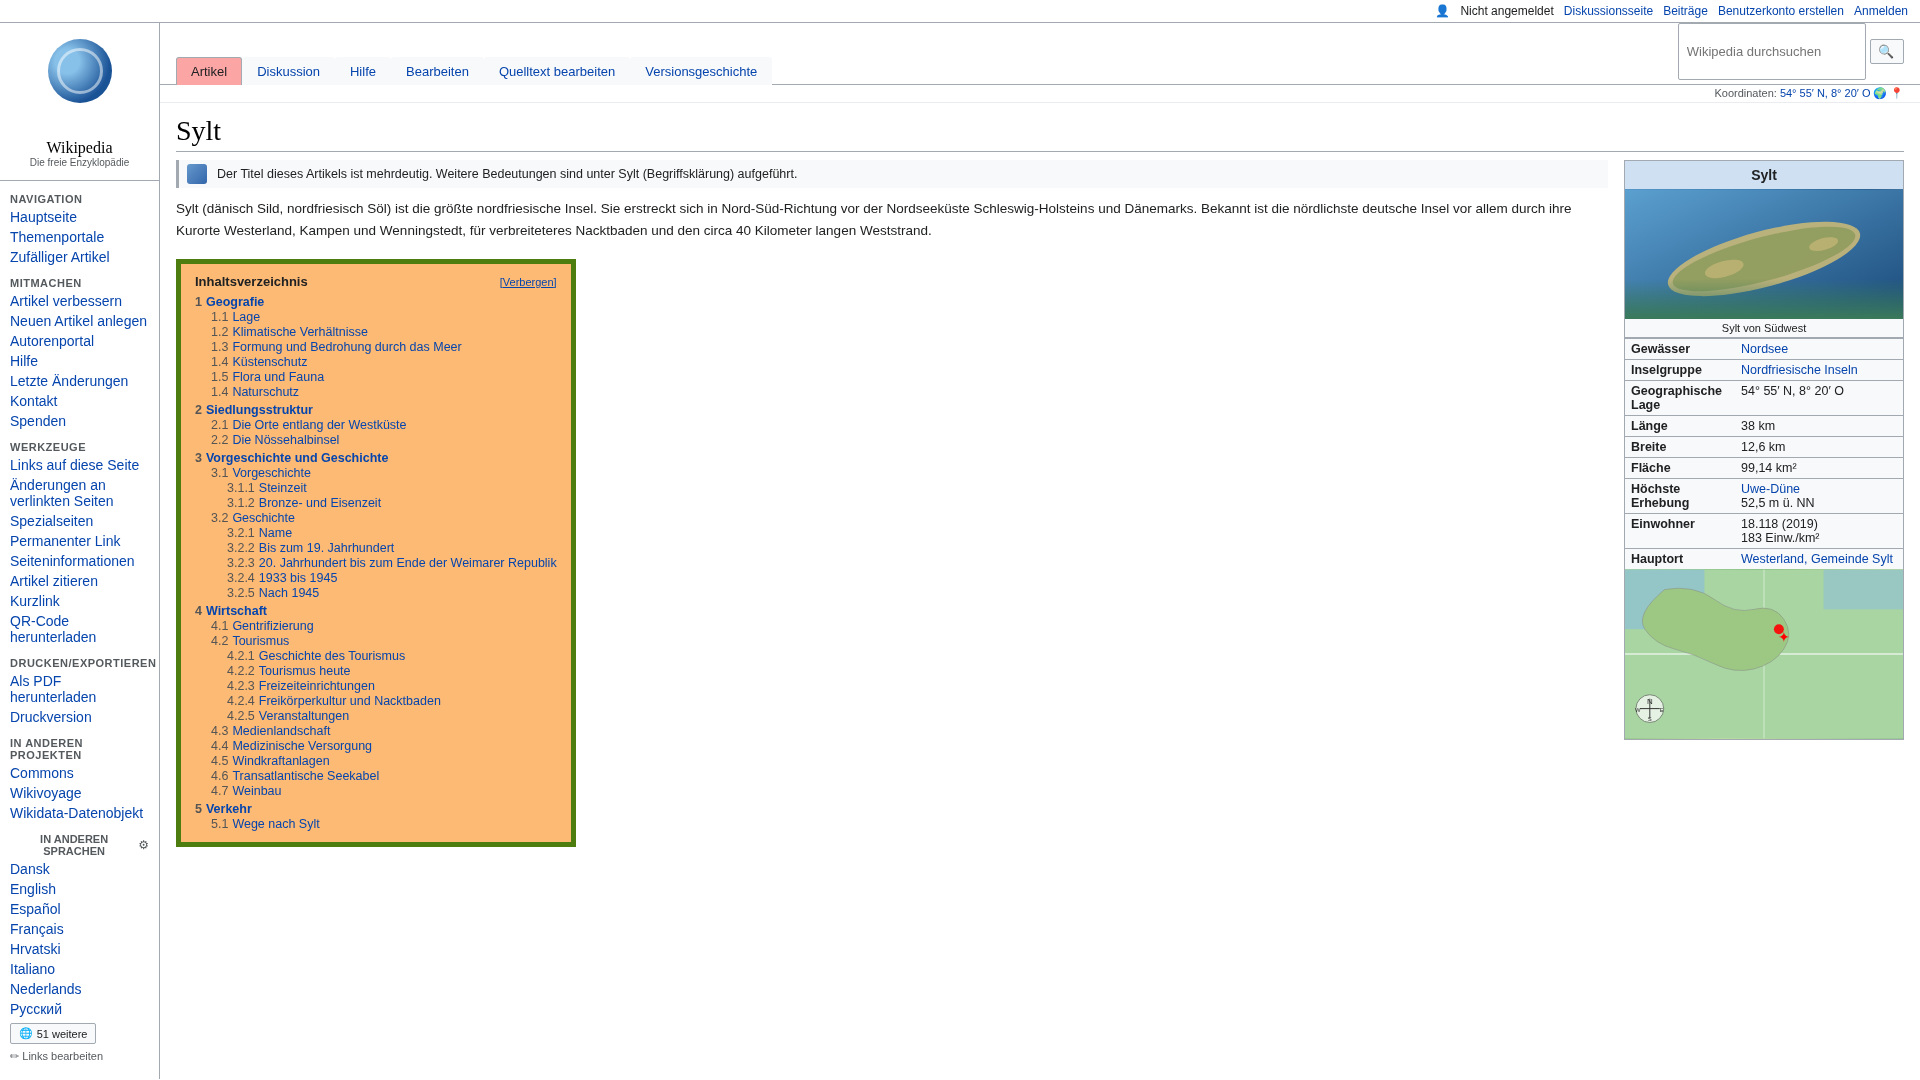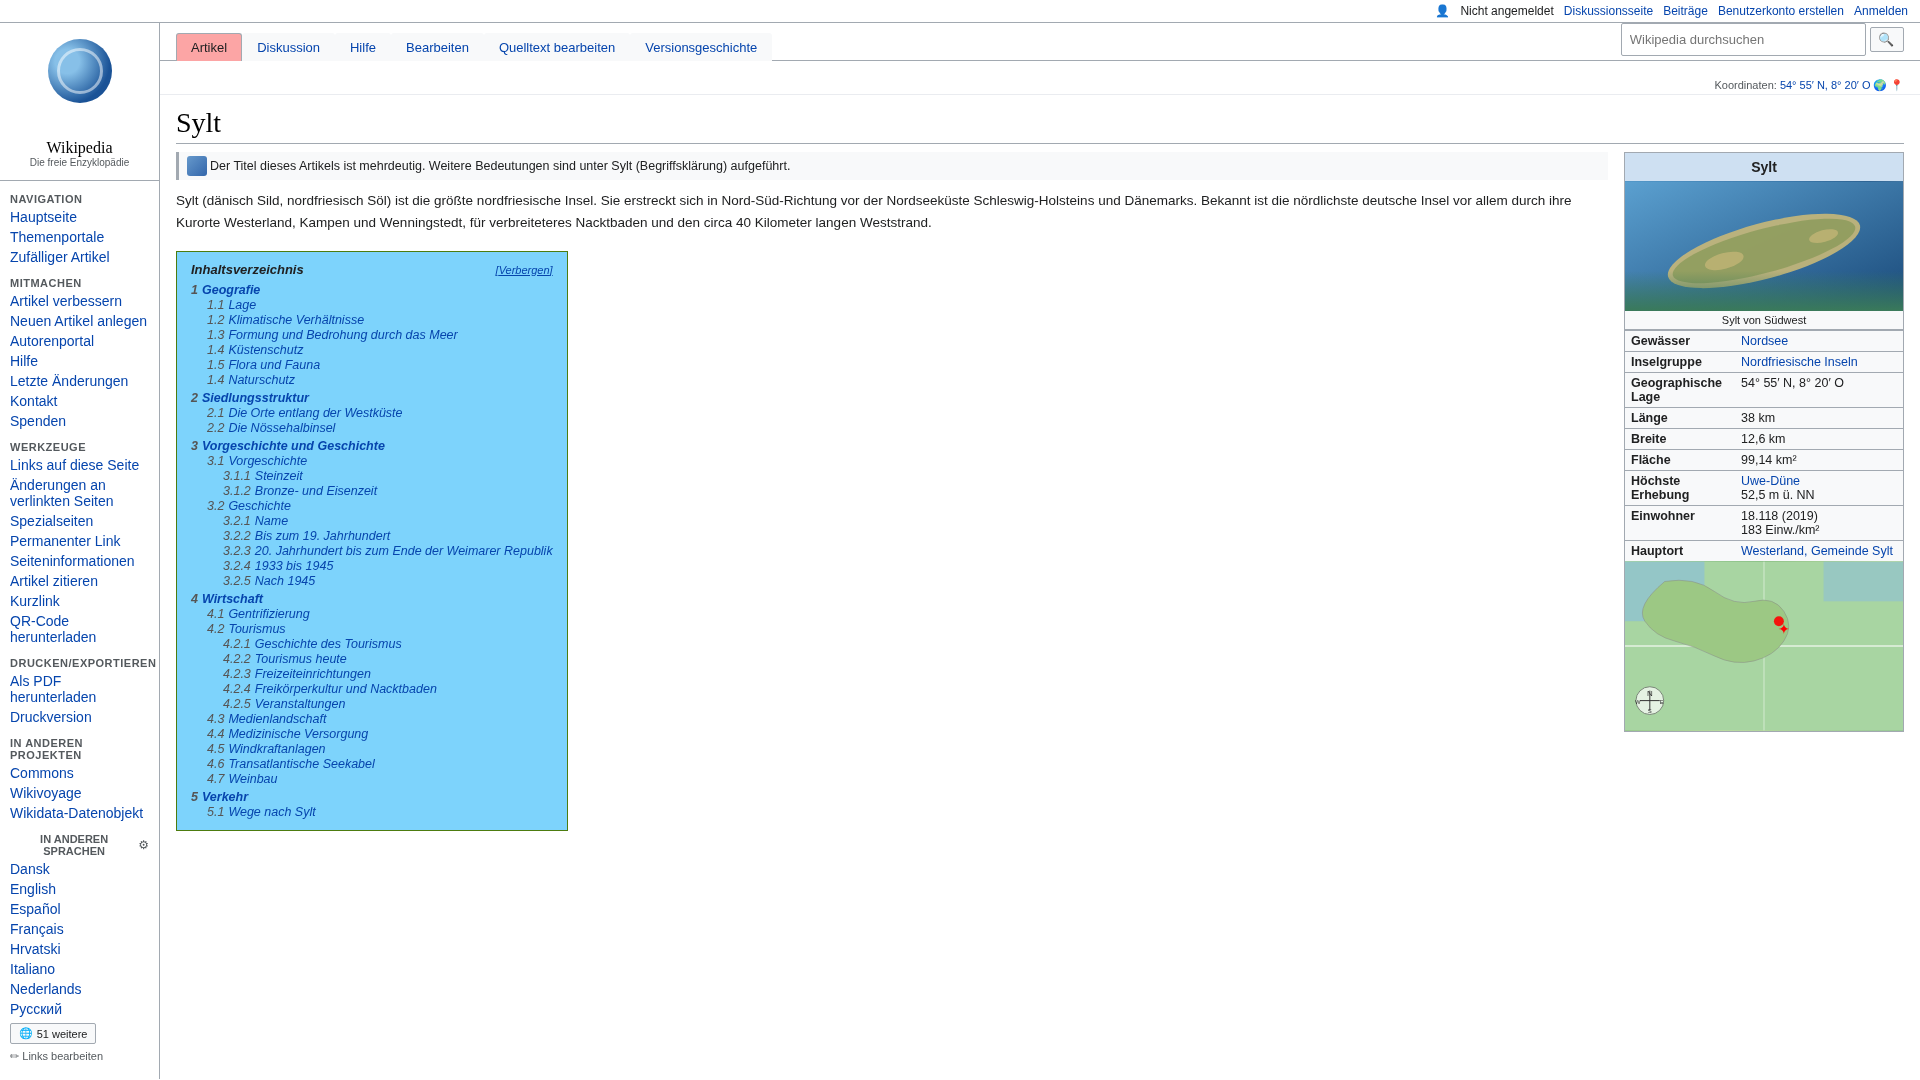--- a/index.html
+++ b/index.html
@@ -110,23 +110,23 @@
     }
 
     #search-box {
       display: flex;
       align-items: center;
       gap: 4px;
       margin-bottom: 4px;
     }
     #search-input {
       border: 1px solid #a2a9b1;
-      padding: 8px 8px;
+      padding: 20px 8px;
       font-size: 13px;
-      width: 245px;
+      width: 188px;
       border-radius: 2px;
     }
     #search-btn {
       background: #f8f9fa;
       border: 1px solid #a2a9b1;
       padding: 4px 8px;
       cursor: pointer;
       border-radius: 2px;
       font-size: 13px;
     }
@@ -151,43 +151,42 @@
     }
 
     .hatnote {
       background: #f8f9fa;
       border-left: 3px solid #a2a9b1;
       padding: 4px 8px;
       font-size: 12.5px;
       margin-bottom: 10px;
       display: flex;
       align-items: center;
-      gap: 3px;
+      gap: 10px;
     }
     .hatnote-icon {
       width: 20px;
       height: 20px;
       background: #ccc;
       border-radius: 2px;
       flex-shrink: 0;
     }
 
     .article-text { font-size: 13.5px; line-height: 1.6; color: #202122; margin-bottom: 10px; }
 
     
     .toc {
-      background: #7dd3fc;
-      border: 1px solid #4d7c0f;
+      background: #fdba74;
+      border: 5px solid #4d7c0f;
       padding: 10px 14px;
       display: inline-block;
       font-size: 12.5px;
       margin: 8px 0 12px 0;
       float: left;
       margin-right: 16px;
-      font-style: italic;
     }
     .toc-title {
       text-align: center;
       font-weight: bold;
       font-size: 13px;
       margin-bottom: 6px;
       display: flex;
       justify-content: space-between;
       align-items: center;
     }
@@ -263,21 +262,20 @@
     .infobox-value { color: #202122; }
     .infobox-value a { color: #0645ad; text-decoration: none; }
 
     
     #coords-bar {
       font-size: 11px;
       color: #54595d;
       text-align: right;
       padding: 2px 16px;
       border-bottom: 1px solid #eaecf0;
-      margin-top: 16px;
     }
     #coords-bar a { color: #0645ad; text-decoration: none; }
 
     
     .sidebar-lang-header {
       display: flex;
       align-items: center;
       justify-content: space-between;
       padding: 4px 10px 2px;
       text-align: center;

